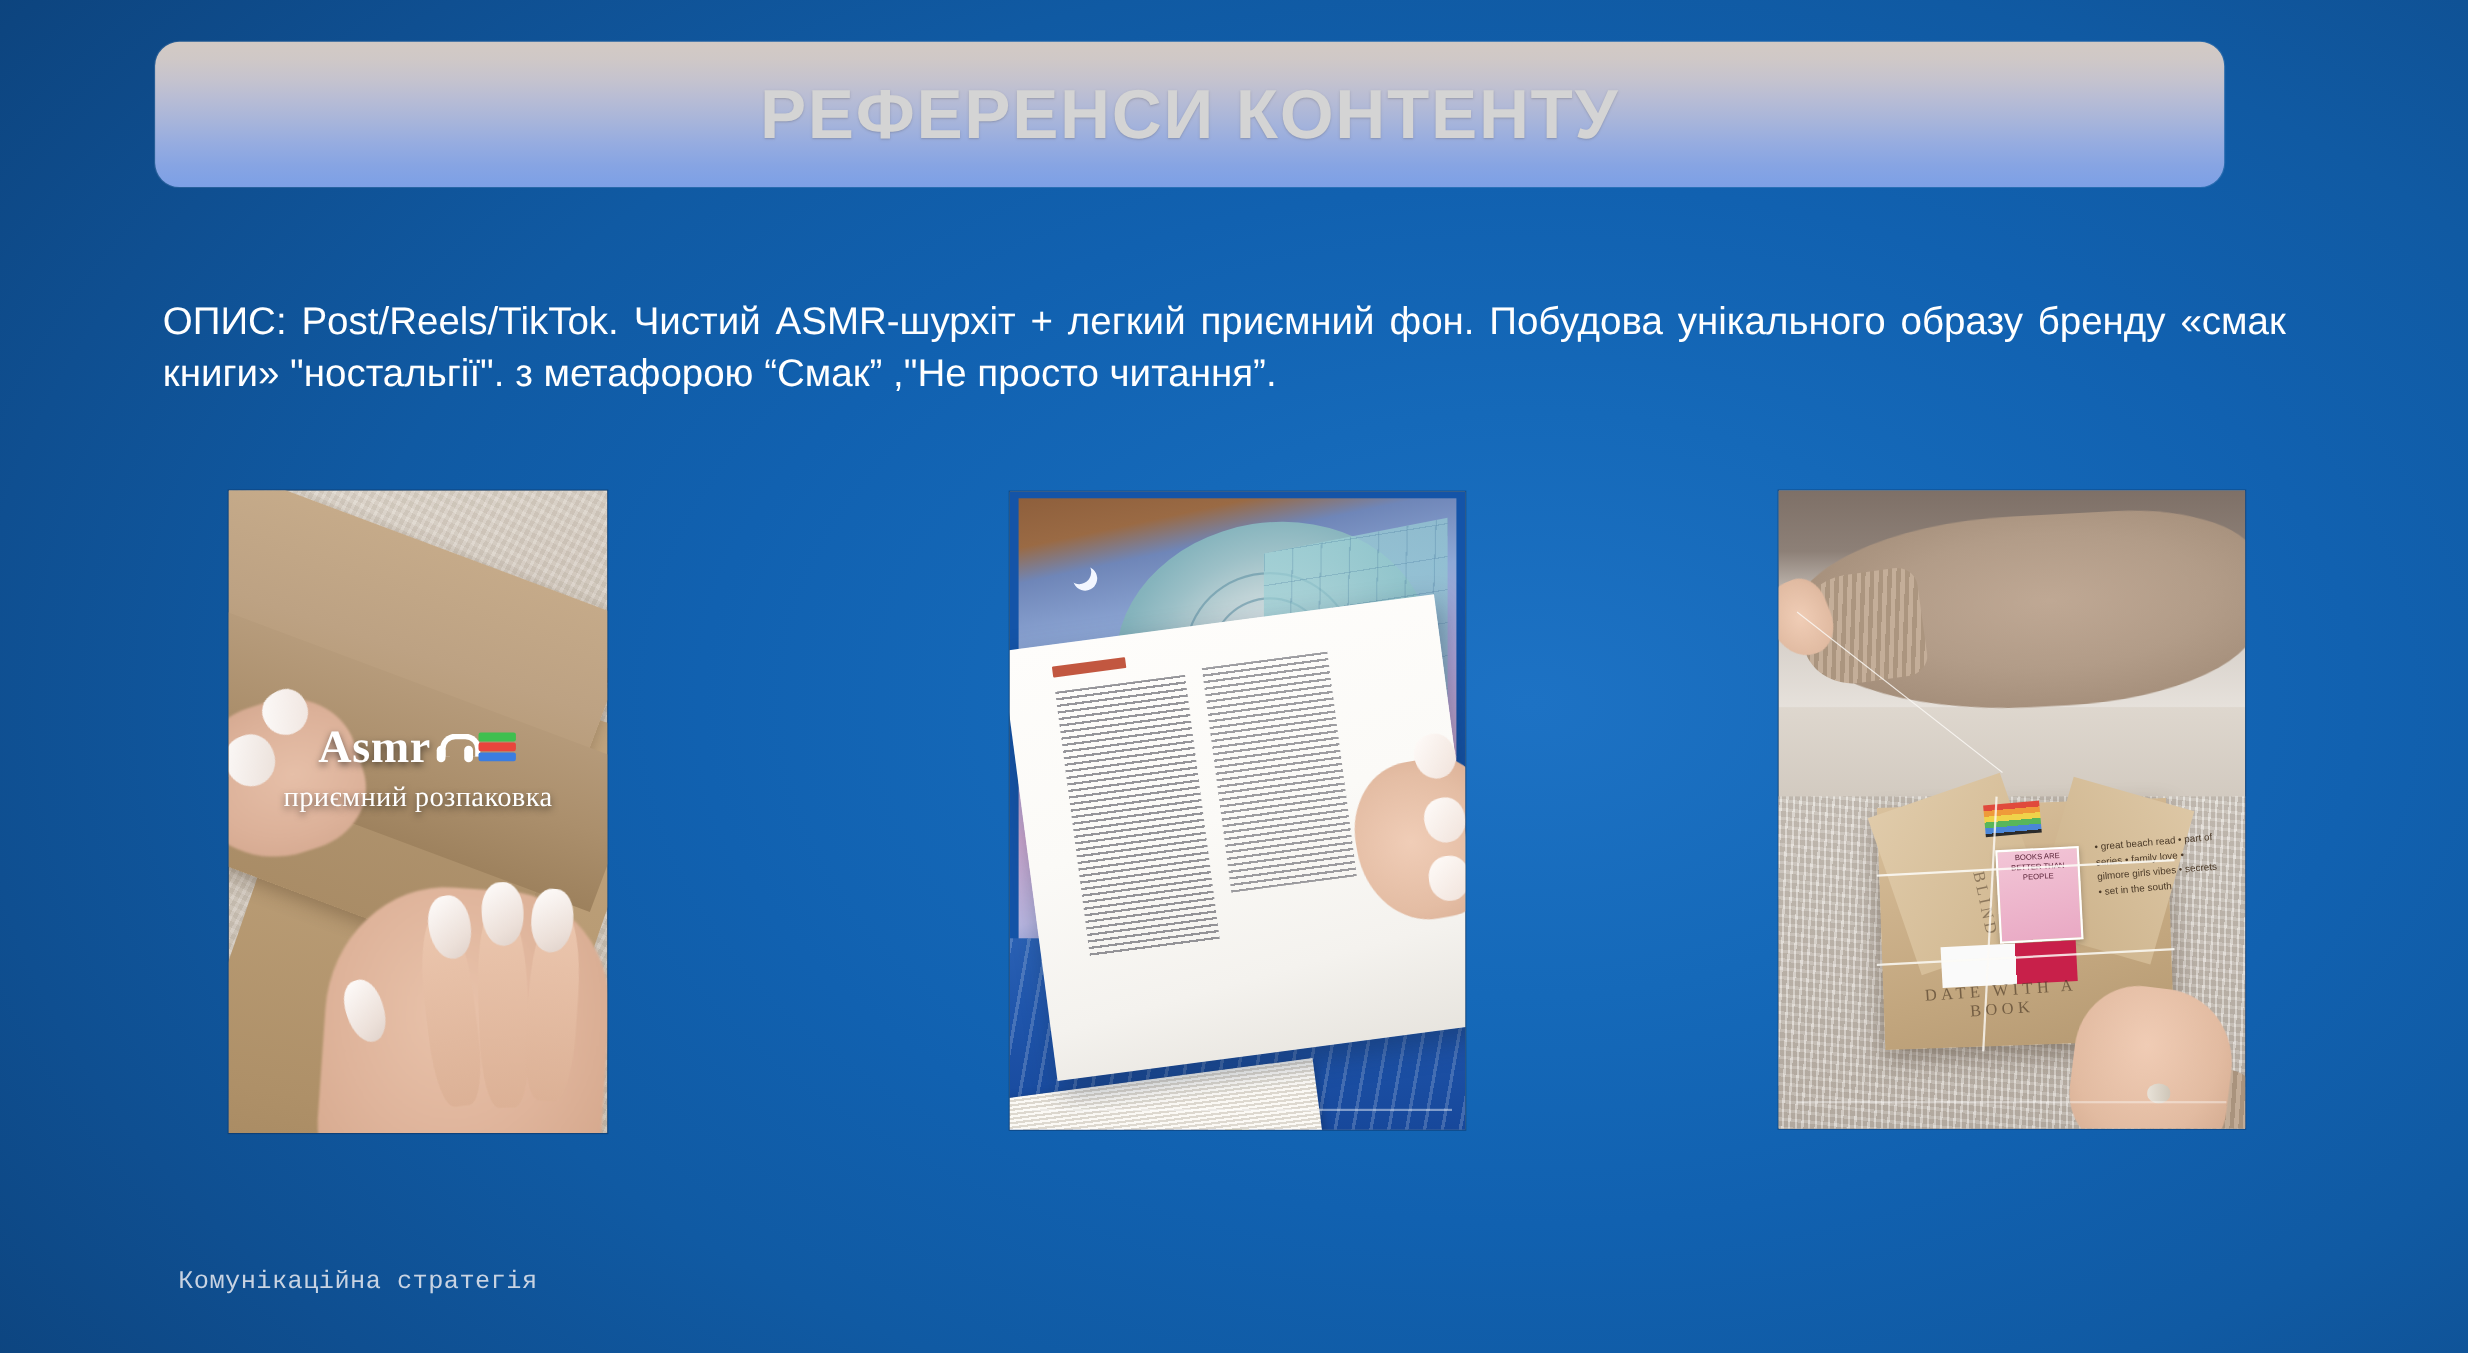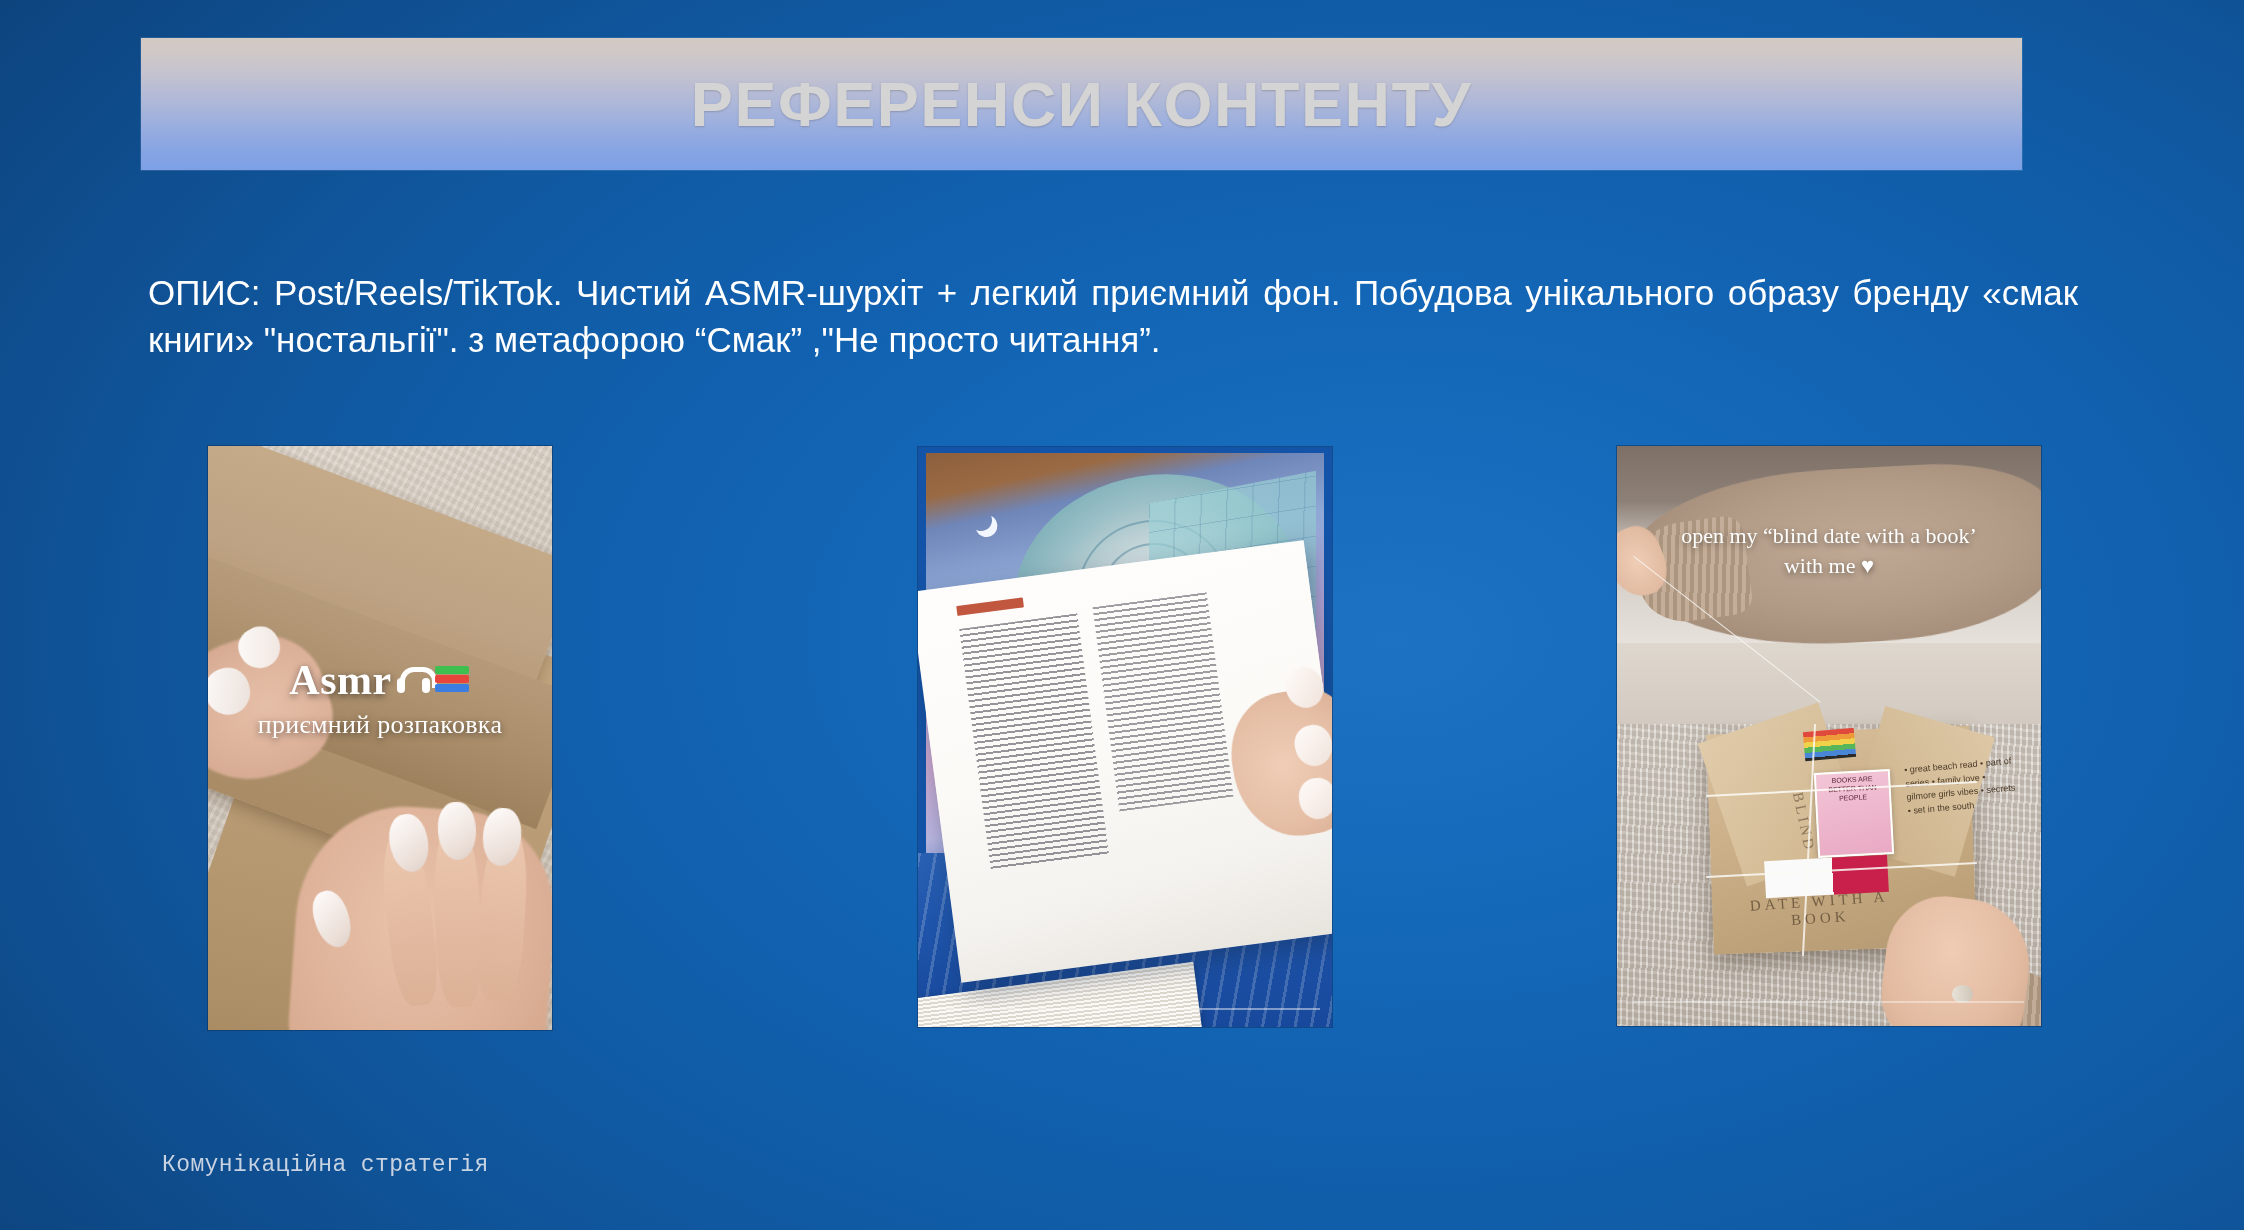--- a/index.html
+++ b/index.html
@@ -33,20 +33,21 @@
       #d3cac4 0%,
       #cfc8c7 12%,
       #c5c3ce 26%,
       #b7bcd5 40%,
       #a8b5da 54%,
       #96ace0 70%,
       #86a4e3 86%,
       #7da0e6 100%);
     display:flex;align-items:center;justify-content:center;
     box-shadow:0 0 0 1px rgba(255,255,255,0.10);
+    border-radius:22px;
   }
   .title-text{
     font-size:63px;font-weight:bold;letter-spacing:1.5px;
     color:#d4d4d4;
     text-shadow:0 1px 2px rgba(90,90,100,0.35);
     white-space:nowrap;
     font-family:"Liberation Sans","DejaVu Sans",sans-serif;
   }
 
   
@@ -377,27 +378,20 @@
 • secrets
 • set in the south</div>
       <div class="p3-sticker"></div>
       <div class="p3-twine1"></div>
       <div class="p3-twine2"></div>
       <div class="p3-twinev"></div>
       <div class="p3-stamp">DATE WITH A BOOK</div>
       <div class="p3-cuff2"></div>
       <div class="p3-hand2"></div>
       <div class="p3-ring"></div>
-      <div class="p3-overlay">
-        <div>open my “blind date with a book’</div>
-        <div>
-          <span>with me</span>
-          <span> ♥</span>
-        </div>
-      </div>
       <div class="p3-line"></div>
     </div>
 
   </div>
 
   <div class="footer">Комунікаційна стратегія</div>
 
 </div>
 
 </body></html>

